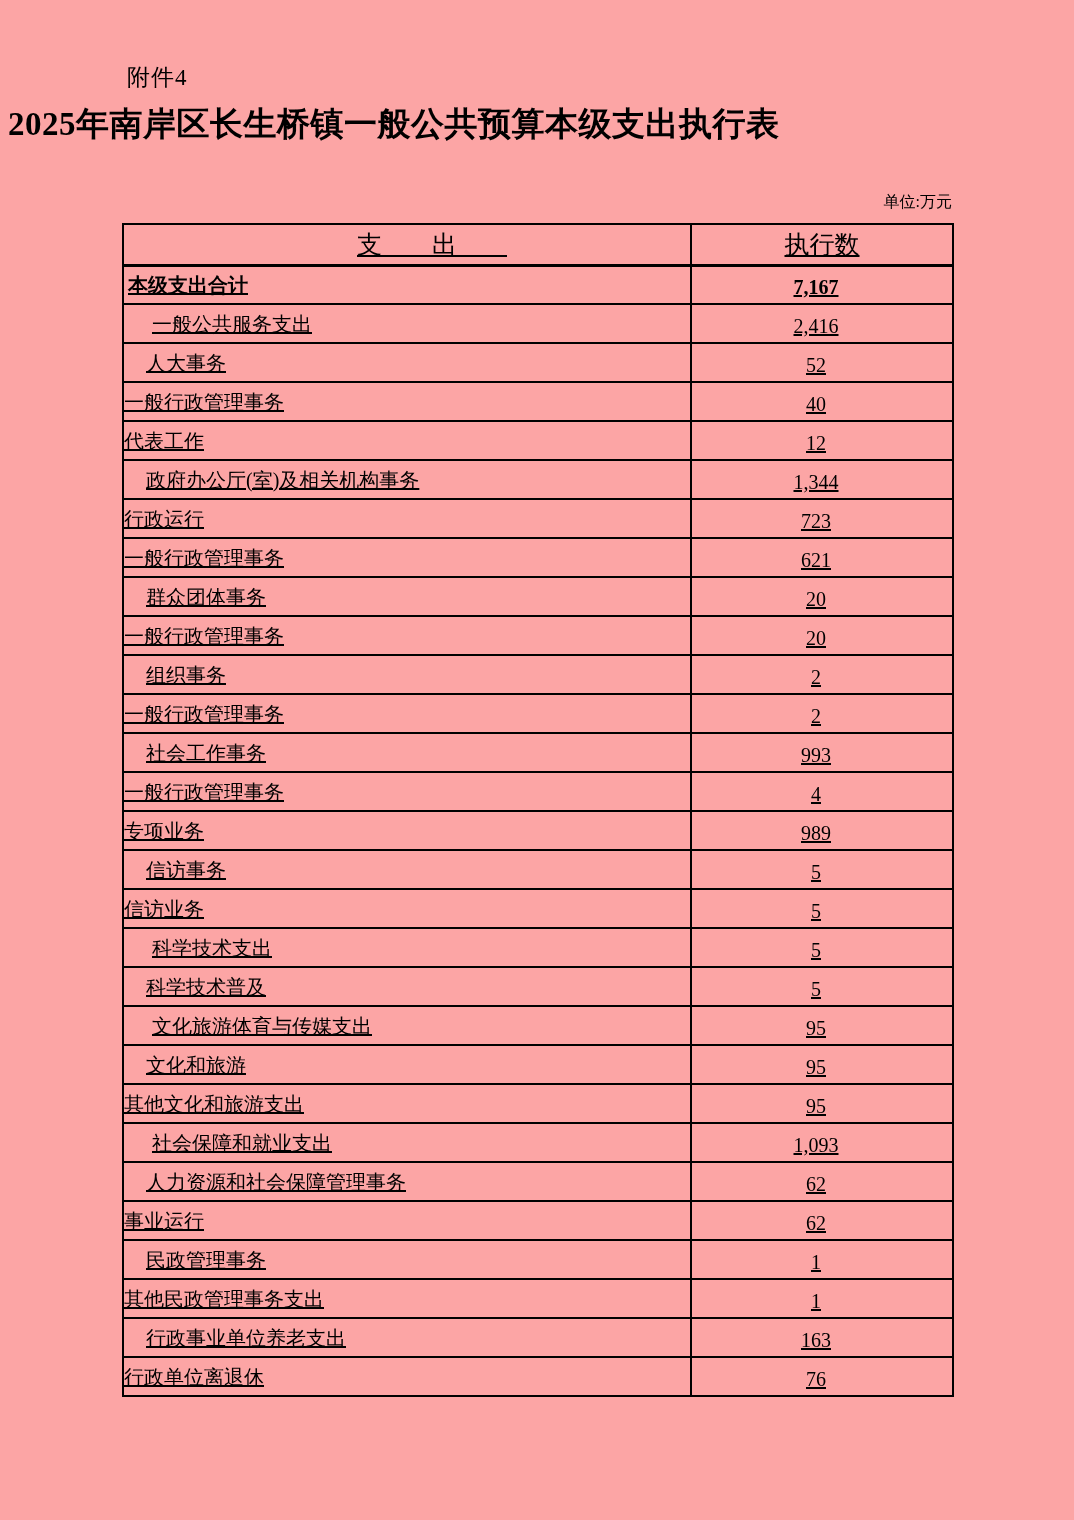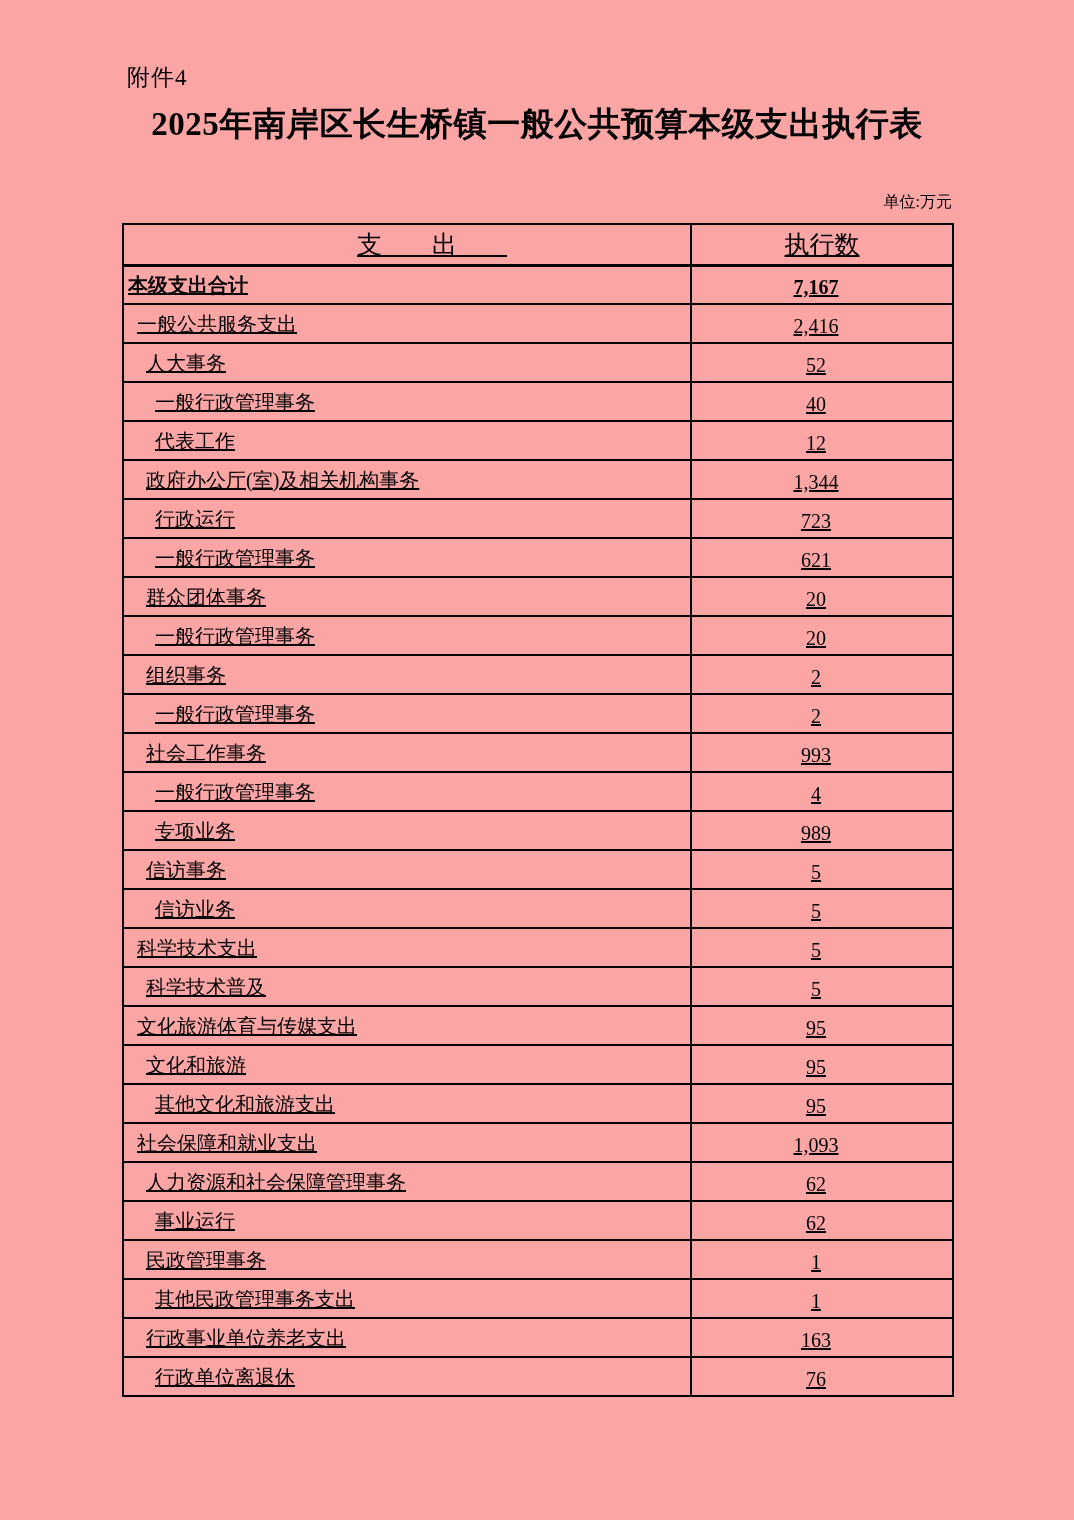--- a/index.html
+++ b/index.html
@@ -20,25 +20,26 @@
     top: 62px;
     font-size: 23px;
     letter-spacing: 1px;
   }
 
   .doc-title {
     position: absolute;
     left: 0;
     top: 102px;
     width: 100%;
-    text-align: center;
+    text-align: left;
     font-size: 33px;
     font-weight: bold;
     letter-spacing: 0.5px;
     white-space: nowrap;
+    padding-left: 8px;
   }
 
   .unit-note {
     position: absolute;
     top: 192px;
     right: 122px;
     font-size: 16px;
   }
 
   table.budget {
@@ -72,23 +73,23 @@
   th.h-exp { letter-spacing: 2em; text-indent: 2em; }
 
   table.budget tbody tr { height: 39px; }
 
   td.exp {
     font-size: 20px;
     vertical-align: middle;
     padding-top: 1px;
   }
   td.exp.lvl-0 { padding-left: 4px; }
-  td.exp.lvl-1 { padding-left: 13px; }
+  td.exp.lvl-1 { padding-left: 28px; }
   td.exp.lvl-2 { padding-left: 22px; }
-  td.exp.lvl-3 { padding-left: 31px; }
+  td.exp.lvl-3 { }
 
   td.amt {
     font-size: 20px;
     text-align: center;
     vertical-align: bottom;
     padding: 0 12px 4px 0;
   }
 
   tr.bold td { font-weight: bold; }
 </style>

